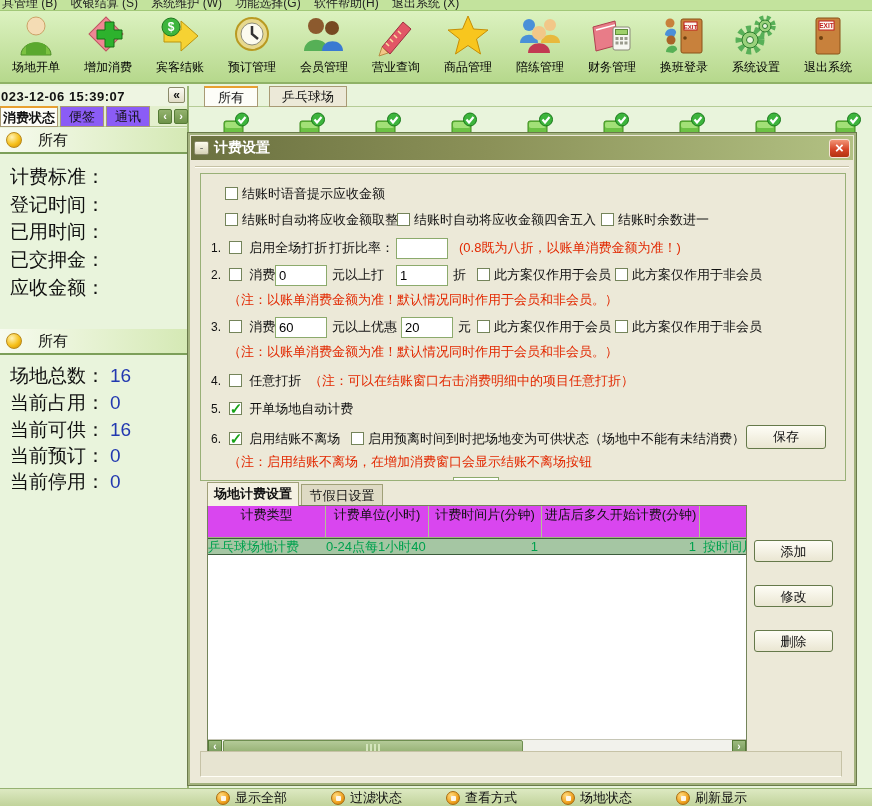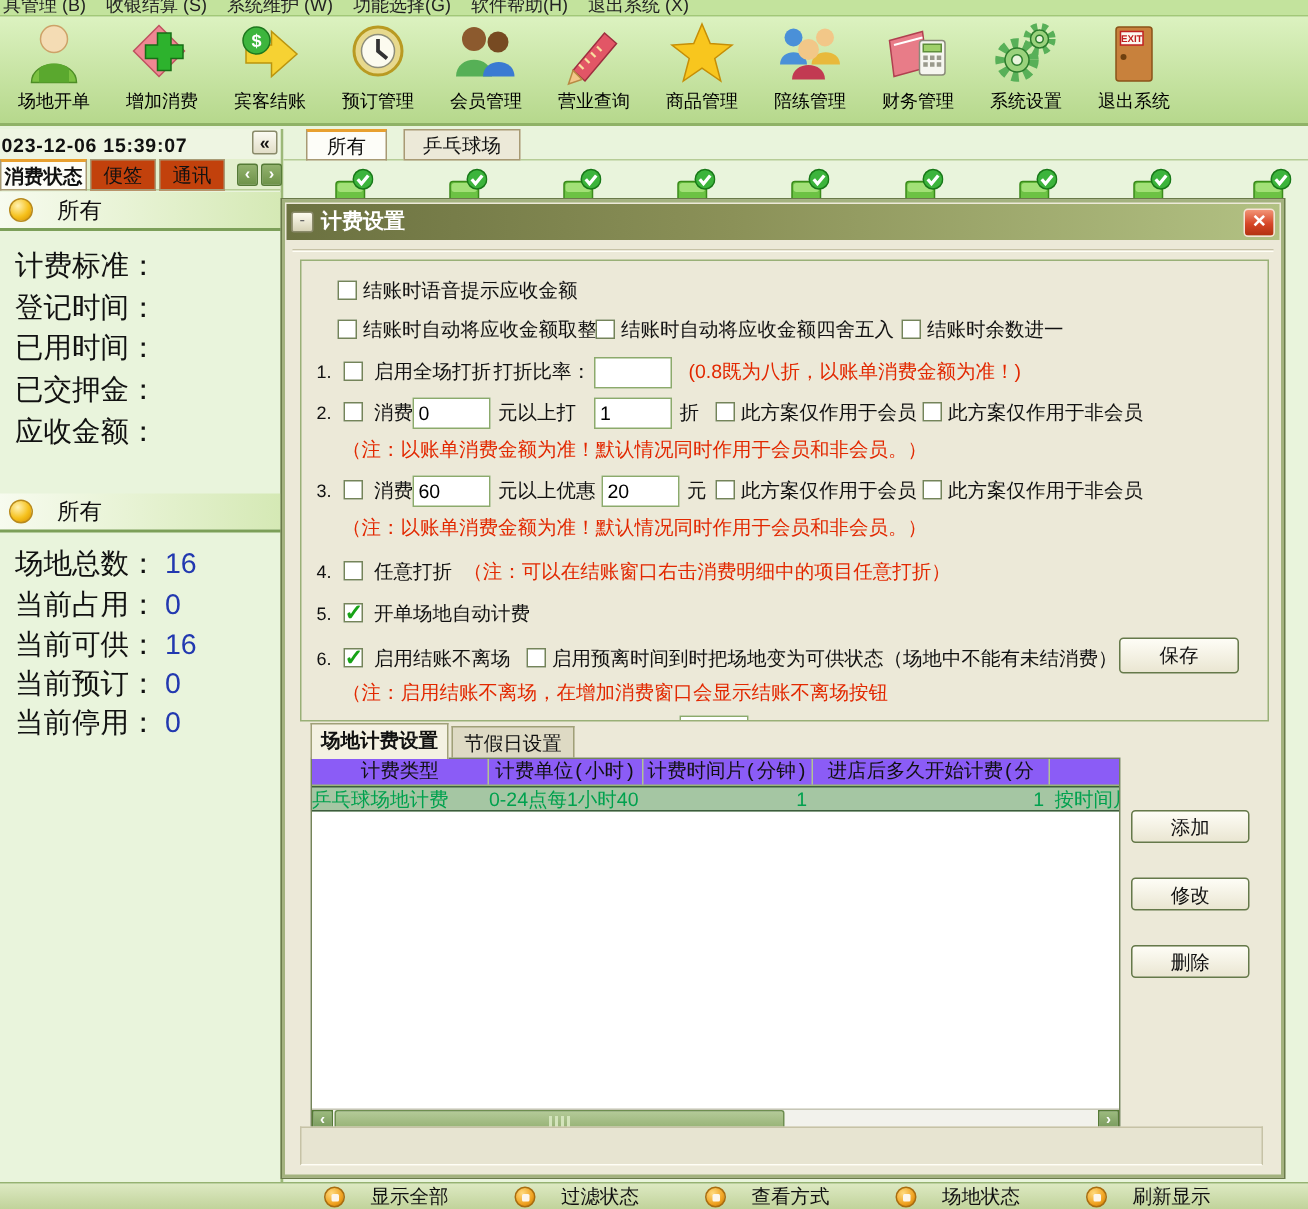--- a/index.html
+++ b/index.html
@@ -15,21 +15,21 @@
 .tbtn { width:72px; display:flex; flex-direction:column; align-items:center; padding-top:2px; cursor:default; }
 .tbtn svg { width:46px; height:46px; }
 .tlabel { font-size:12px; color:#000; }
 
 
 .sidebar { position:absolute; left:0; top:86px; width:189px; bottom:18px; background:#e9f4dc; border-right:2px solid #9cb878; }
 .datebar { position:absolute; top:0; left:0; right:0; height:20px; background:#eef5e2; }
 .datetime { position:absolute; left:1px; top:3px; font-size:13px; font-weight:bold; letter-spacing:.5px; }
 .collapse-btn { position:absolute; right:2px; top:1px; width:17px; height:16px; background:linear-gradient(#fbfaf2,#e2dec8); border:1px solid #8a8a6a; border-radius:2px; text-align:center; line-height:14px; font-weight:bold; font-size:12px; }
 .side-tabs { position:absolute; top:20px; left:0; right:0; height:21px; background:#e3efcd; border-bottom:1px solid #b6cc96; }
-.stab { position:absolute; top:0; height:21px; line-height:20px; text-align:center; border:1px solid #a89a74; background:#c2410c; font-size:13px; }
+.stab { position:absolute; top:0; height:21px; line-height:20px; text-align:center; border:1px solid #a89a74; background:#8b5cf6; font-size:13px; }
 .stab.active { background:#fdfdf8; border-top:2px solid #e8a030; font-weight:bold; }
 .sarrbtn { position:absolute; top:3px; width:14px; height:15px; background:linear-gradient(#93b26e,#6e9349); border:1px solid #557a36; border-radius:2px; color:#fff; text-align:center; line-height:13px; font-weight:bold; font-size:11px; }
 .phead { position:absolute; left:0; right:0; height:26px; background:linear-gradient(90deg,#f7fbef,#d5e9b5); border-bottom:2px solid #7c9f59; display:flex; align-items:center; padding-left:6px; }
 .ball { width:16px; height:16px; border-radius:50%; background:radial-gradient(circle at 35% 30%,#fff2b4,#f6c11c 55%,#d28a00); border:1px solid #b88a1c; }
 .ptitle { font-size:15px; margin-left:16px; color:#101010; }
 .frow { position:absolute; left:10px; font-size:19px; white-space:nowrap; }
 .fval { color:#2238b0; margin-left:5px; }
 
 
 .main { position:absolute; left:189px; top:86px; right:0; bottom:18px; background:#e9f4dc; }
@@ -49,33 +49,33 @@
 .prow { position:absolute; white-space:nowrap; font-size:13px; height:22px; line-height:22px; }
 .num { display:inline-block; width:14px; font-size:12px; }
 .cb { display:inline-block; width:13px; height:13px; background:#fff; border:1px solid #74845a; vertical-align:-2px; position:relative; margin-right:4px; }
 .cb.on::after { content:"✓"; position:absolute; left:0; top:-5px; color:#17a317; font-weight:bold; font-size:15px; }
 .txt { height:21px; border:1px solid #8caa6c; background:#fff; font-size:13px; padding:0 3px; font-family:inherit; position:absolute; }
 .red { color:#e22800; }
 .btn { position:absolute; background:linear-gradient(#fefdf6,#eae6d2); border:1px solid #65794a; border-radius:3px; font-size:13px; text-align:center; line-height:21px; cursor:default; }
 .dtab { position:absolute; top:349px; height:22px; line-height:21px; text-align:center; border:1px solid #a0a078; border-bottom:none; background:#dedac4; font-size:13px; }
 .dtab.active { background:#f4f1e2; font-weight:bold; height:24px; top:347px; z-index:2; }
 .listbox { position:absolute; left:17px; top:370px; width:540px; height:250px; background:#fff; border:1px solid #74845a; }
-.lheader { display:flex; height:18px; background:#8b5cf6; border-bottom:1px solid #9ab478; font-size:13px;font-family:Liberation Mono, monospace; }
+.lheader { display:flex; height:32px; background:#d946ef; border-bottom:1px solid #9ab478; font-size:13px; }
 .lh { border-right:1px solid #b2c492; text-align:center; line-height:17px; overflow:hidden; }
 .lrow { display:flex; height:17px; background:#a5c6a3; border-top:1px solid #3c5c3c; border-bottom:1px solid #3c5c3c; color:#00a14e; font-size:13px; line-height:15px; }
 .lc { overflow:hidden; white-space:nowrap; }
 .hscroll { position:absolute; left:0; right:0; bottom:0; height:15px; background:#f2f2ec; border-top:1px solid #c6c6b6; }
 .scarr { position:absolute; top:0; width:14px; height:14px; background:linear-gradient(#9cba7e,#76985a); border:1px solid #557a36; color:#fff; text-align:center; line-height:12px; font-size:10px; font-weight:bold; }
 .sthumb { position:absolute; left:15px; top:0; width:300px; height:14px; background:linear-gradient(#b4ca98,#94b072); border:1px solid #6e8e50; border-radius:2px; }
 .sthumb::after { content:""; position:absolute; left:142px; top:3px; width:14px; height:8px; background:repeating-linear-gradient(90deg,#d4e4bc 0 2px,transparent 2px 4px); }
 .dfoot { position:absolute; left:10px; right:12px; bottom:6px; height:26px; background:#e7e4d1; border:1px solid #c6c2a6; border-bottom-color:#fffef6; }
 
 
 .statusbar { position:absolute; left:0; right:0; bottom:0; height:18px; background:linear-gradient(#dde9c2,#c1d39b); border-top:1px solid #96b272; display:flex; align-items:center; padding-left:216px; gap:44px; }
-.sitem { display:flex; align-items:center; gap:17px; font-size:13px; }
+.sitem { display:flex; align-items:center; gap:5px; font-size:13px; }
 .sicon { width:14px; height:14px; border-radius:50%; background:radial-gradient(circle at 35% 30%,#ffda7e,#f0a322 60%,#c27400); border:1px solid #a86c10; position:relative; flex:none; }
 .sicon::after { content:""; position:absolute; left:4px; top:4px; width:5px; height:5px; background:#fdf6ea; border-radius:1px; }
 </style>
 </head>
 <body>
 
 <div class="menubar">
     <span>具管理 (B)    收银结算 (S)    系统维护 (W)    功能选择(G)    软件帮助(H)    退出系统 (X)</span>
   </div>
 
@@ -157,20 +157,33 @@
           <rect x="35.5" y="24" width="3" height="3"></rect>
           <rect x="26.5" y="28.5" width="3" height="3"></rect>
           <rect x="31" y="28.5" width="3" height="3"></rect>
           <rect x="35.5" y="28.5" width="3" height="3"></rect>
         </g>
       </svg>
     <span class="tlabel">财务管理</span>
   </div>
   <div class="tbtn">
     <svg viewBox="0 0 46 46">
+        <rect x="20" y="6" width="21" height="34" rx="2" fill="#c8813c" stroke="#8a5318"></rect>
+        <rect x="23" y="9" width="13" height="8" fill="#fbf8f0" stroke="#c02020"></rect>
+        <text x="29.5" y="15.5" font-size="6" font-weight="bold" fill="#c02020" text-anchor="middle">EXIT</text>
+        <circle cx="24" cy="25" r="1.8" fill="#6e4010"></circle>
+        <circle cx="9" cy="10" r="4.5" fill="#c8813c"></circle>
+        <path d="M4 22 C4 14 16 14 15 20 L12 26 Z" fill="#4a90d8"></path>
+        <circle cx="10" cy="27" r="4.5" fill="#a86428"></circle>
+        <path d="M5 39 C5 31 17 31 16 37 L12 40 Z" fill="#56b056"></path>
+      </svg>
+    <span class="tlabel">换班登录</span>
+  </div>
+  <div class="tbtn">
+    <svg viewBox="0 0 46 46">
         <circle cx="17" cy="27" r="11" fill="none" stroke="#58b058" stroke-width="7" stroke-dasharray="4.5 3.5"></circle>
         <circle cx="17" cy="27" r="8" fill="#9ad27c" stroke="#2c7c2c"></circle>
         <circle cx="17" cy="27" r="3.5" fill="#e9f4dc" stroke="#2c7c2c"></circle>
         <circle cx="32" cy="13" r="8" fill="none" stroke="#58b058" stroke-width="5.5" stroke-dasharray="3.5 3"></circle>
         <circle cx="32" cy="13" r="6" fill="#9ad27c" stroke="#2c7c2c"></circle>
         <circle cx="32" cy="13" r="2.5" fill="#e9f4dc" stroke="#2c7c2c"></circle>
       </svg>
     <span class="tlabel">系统设置</span>
   </div>
   <div class="tbtn">

